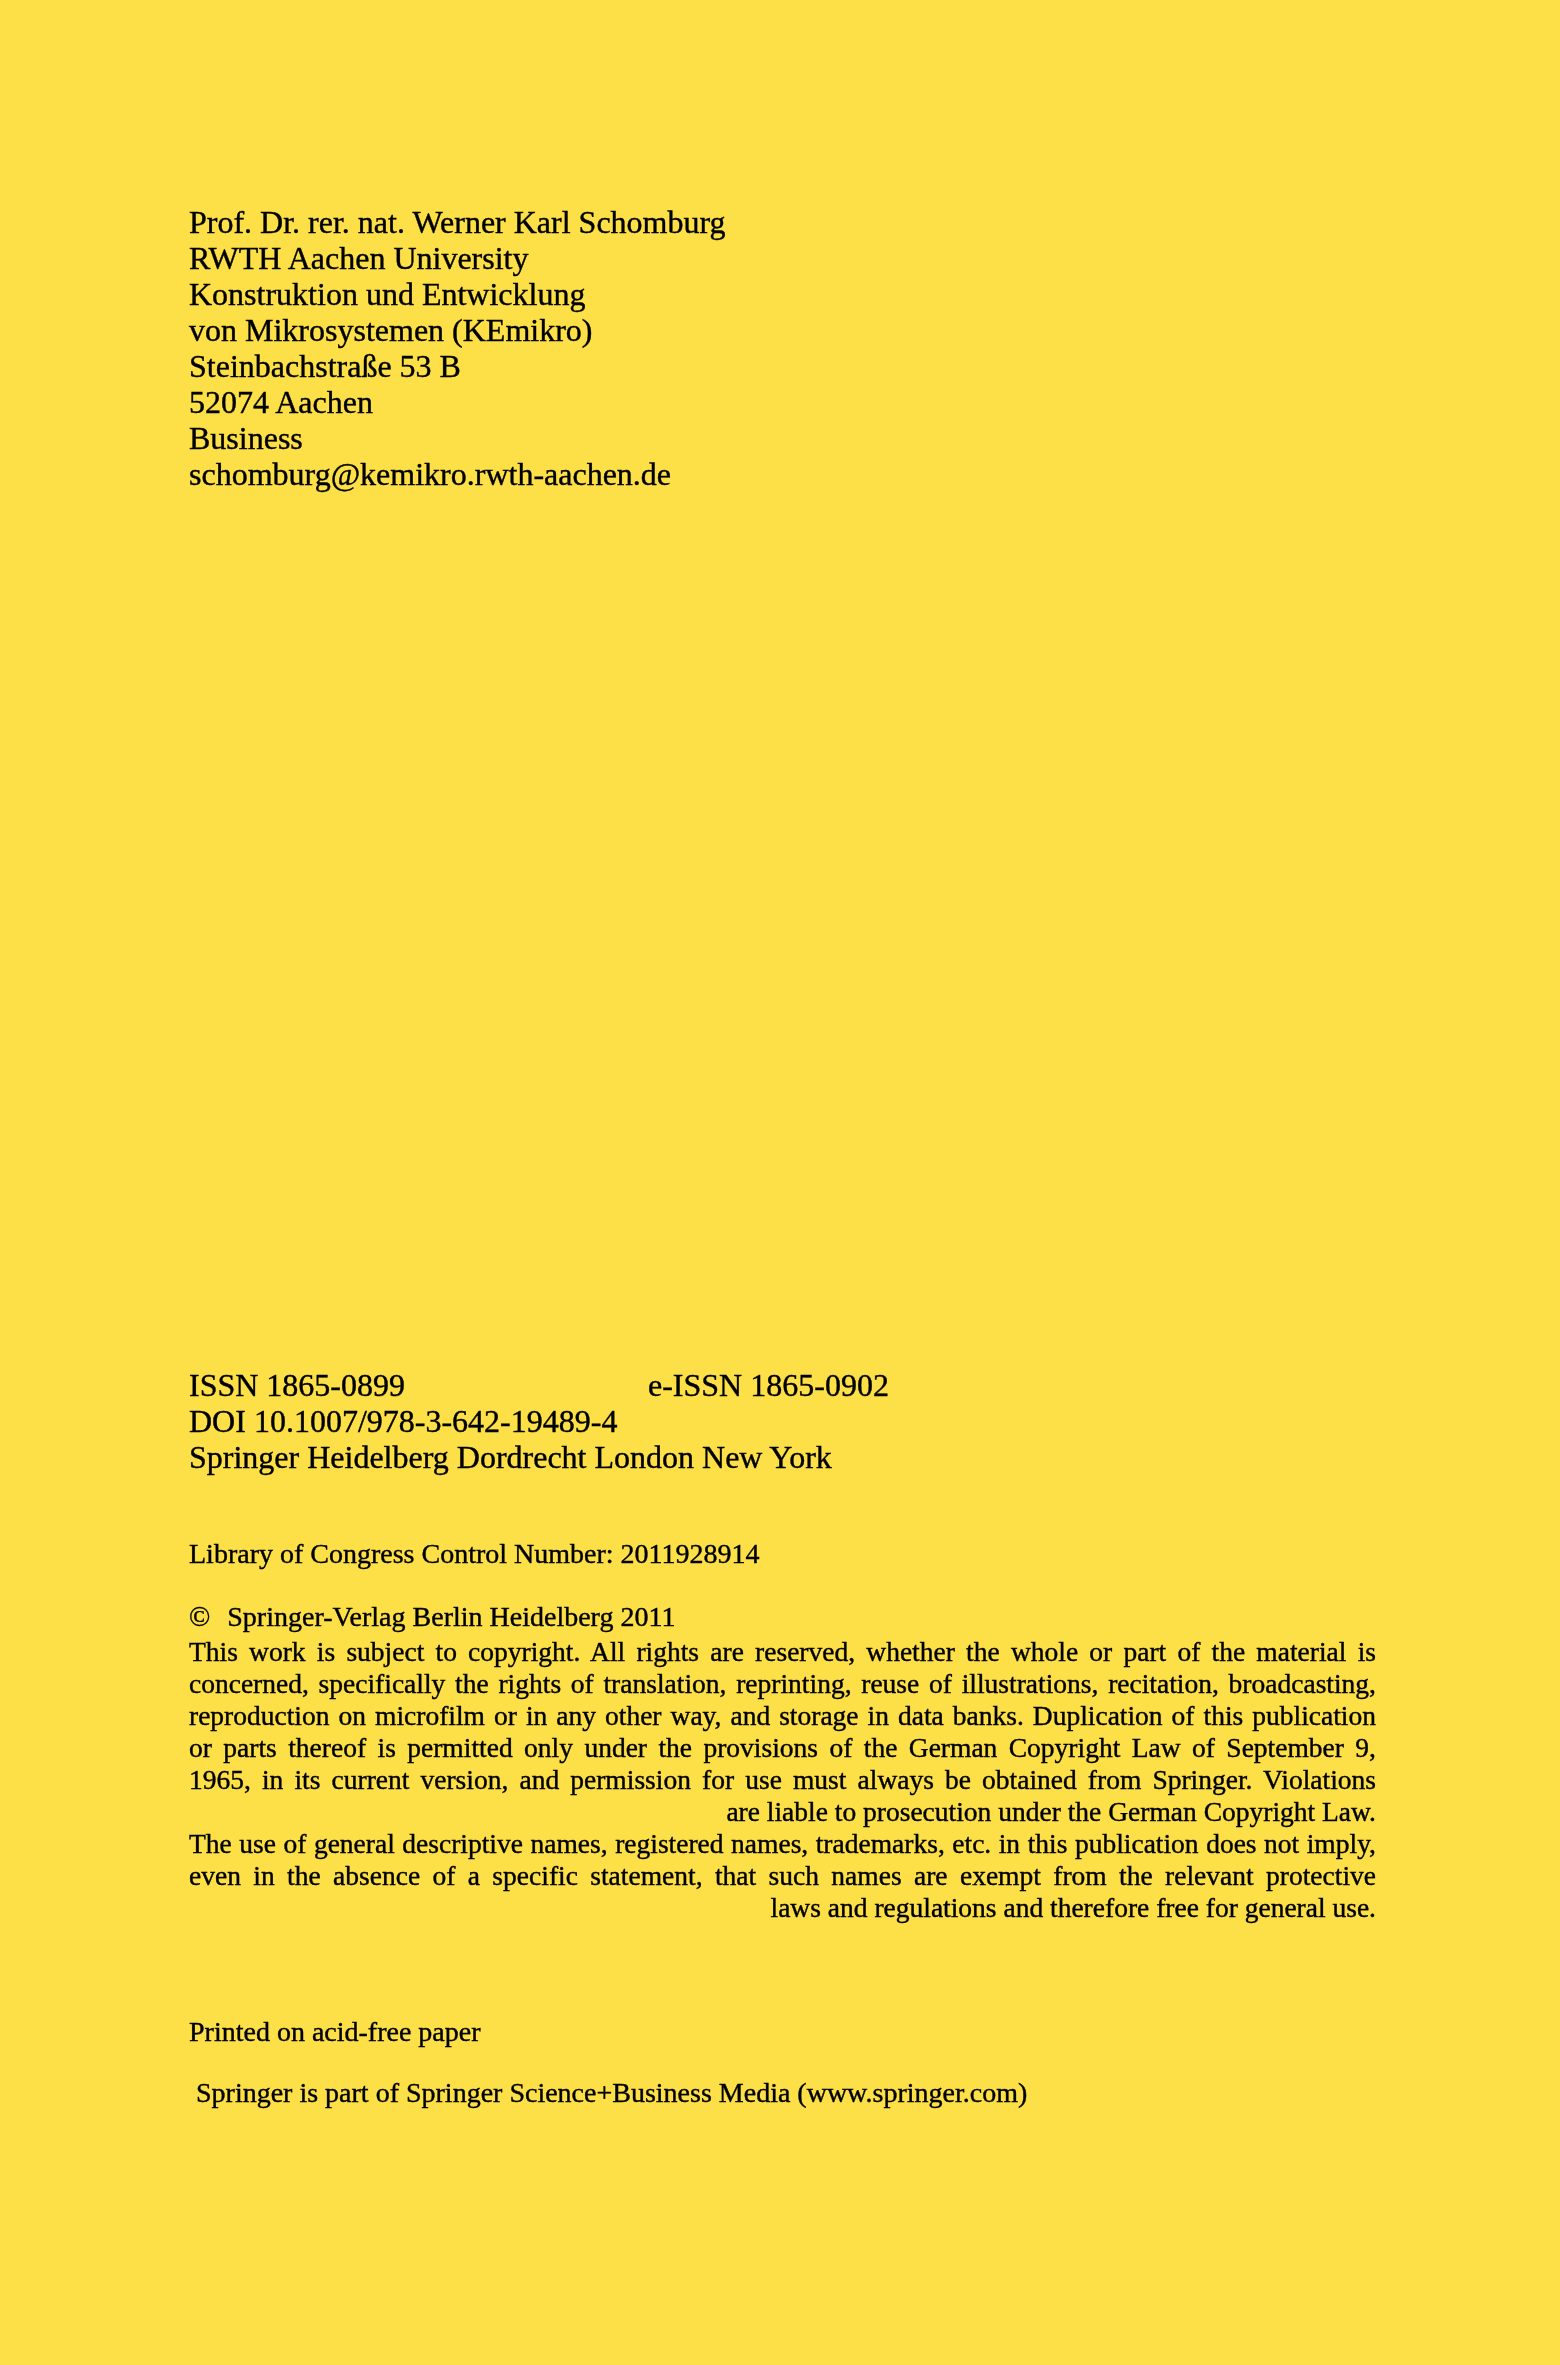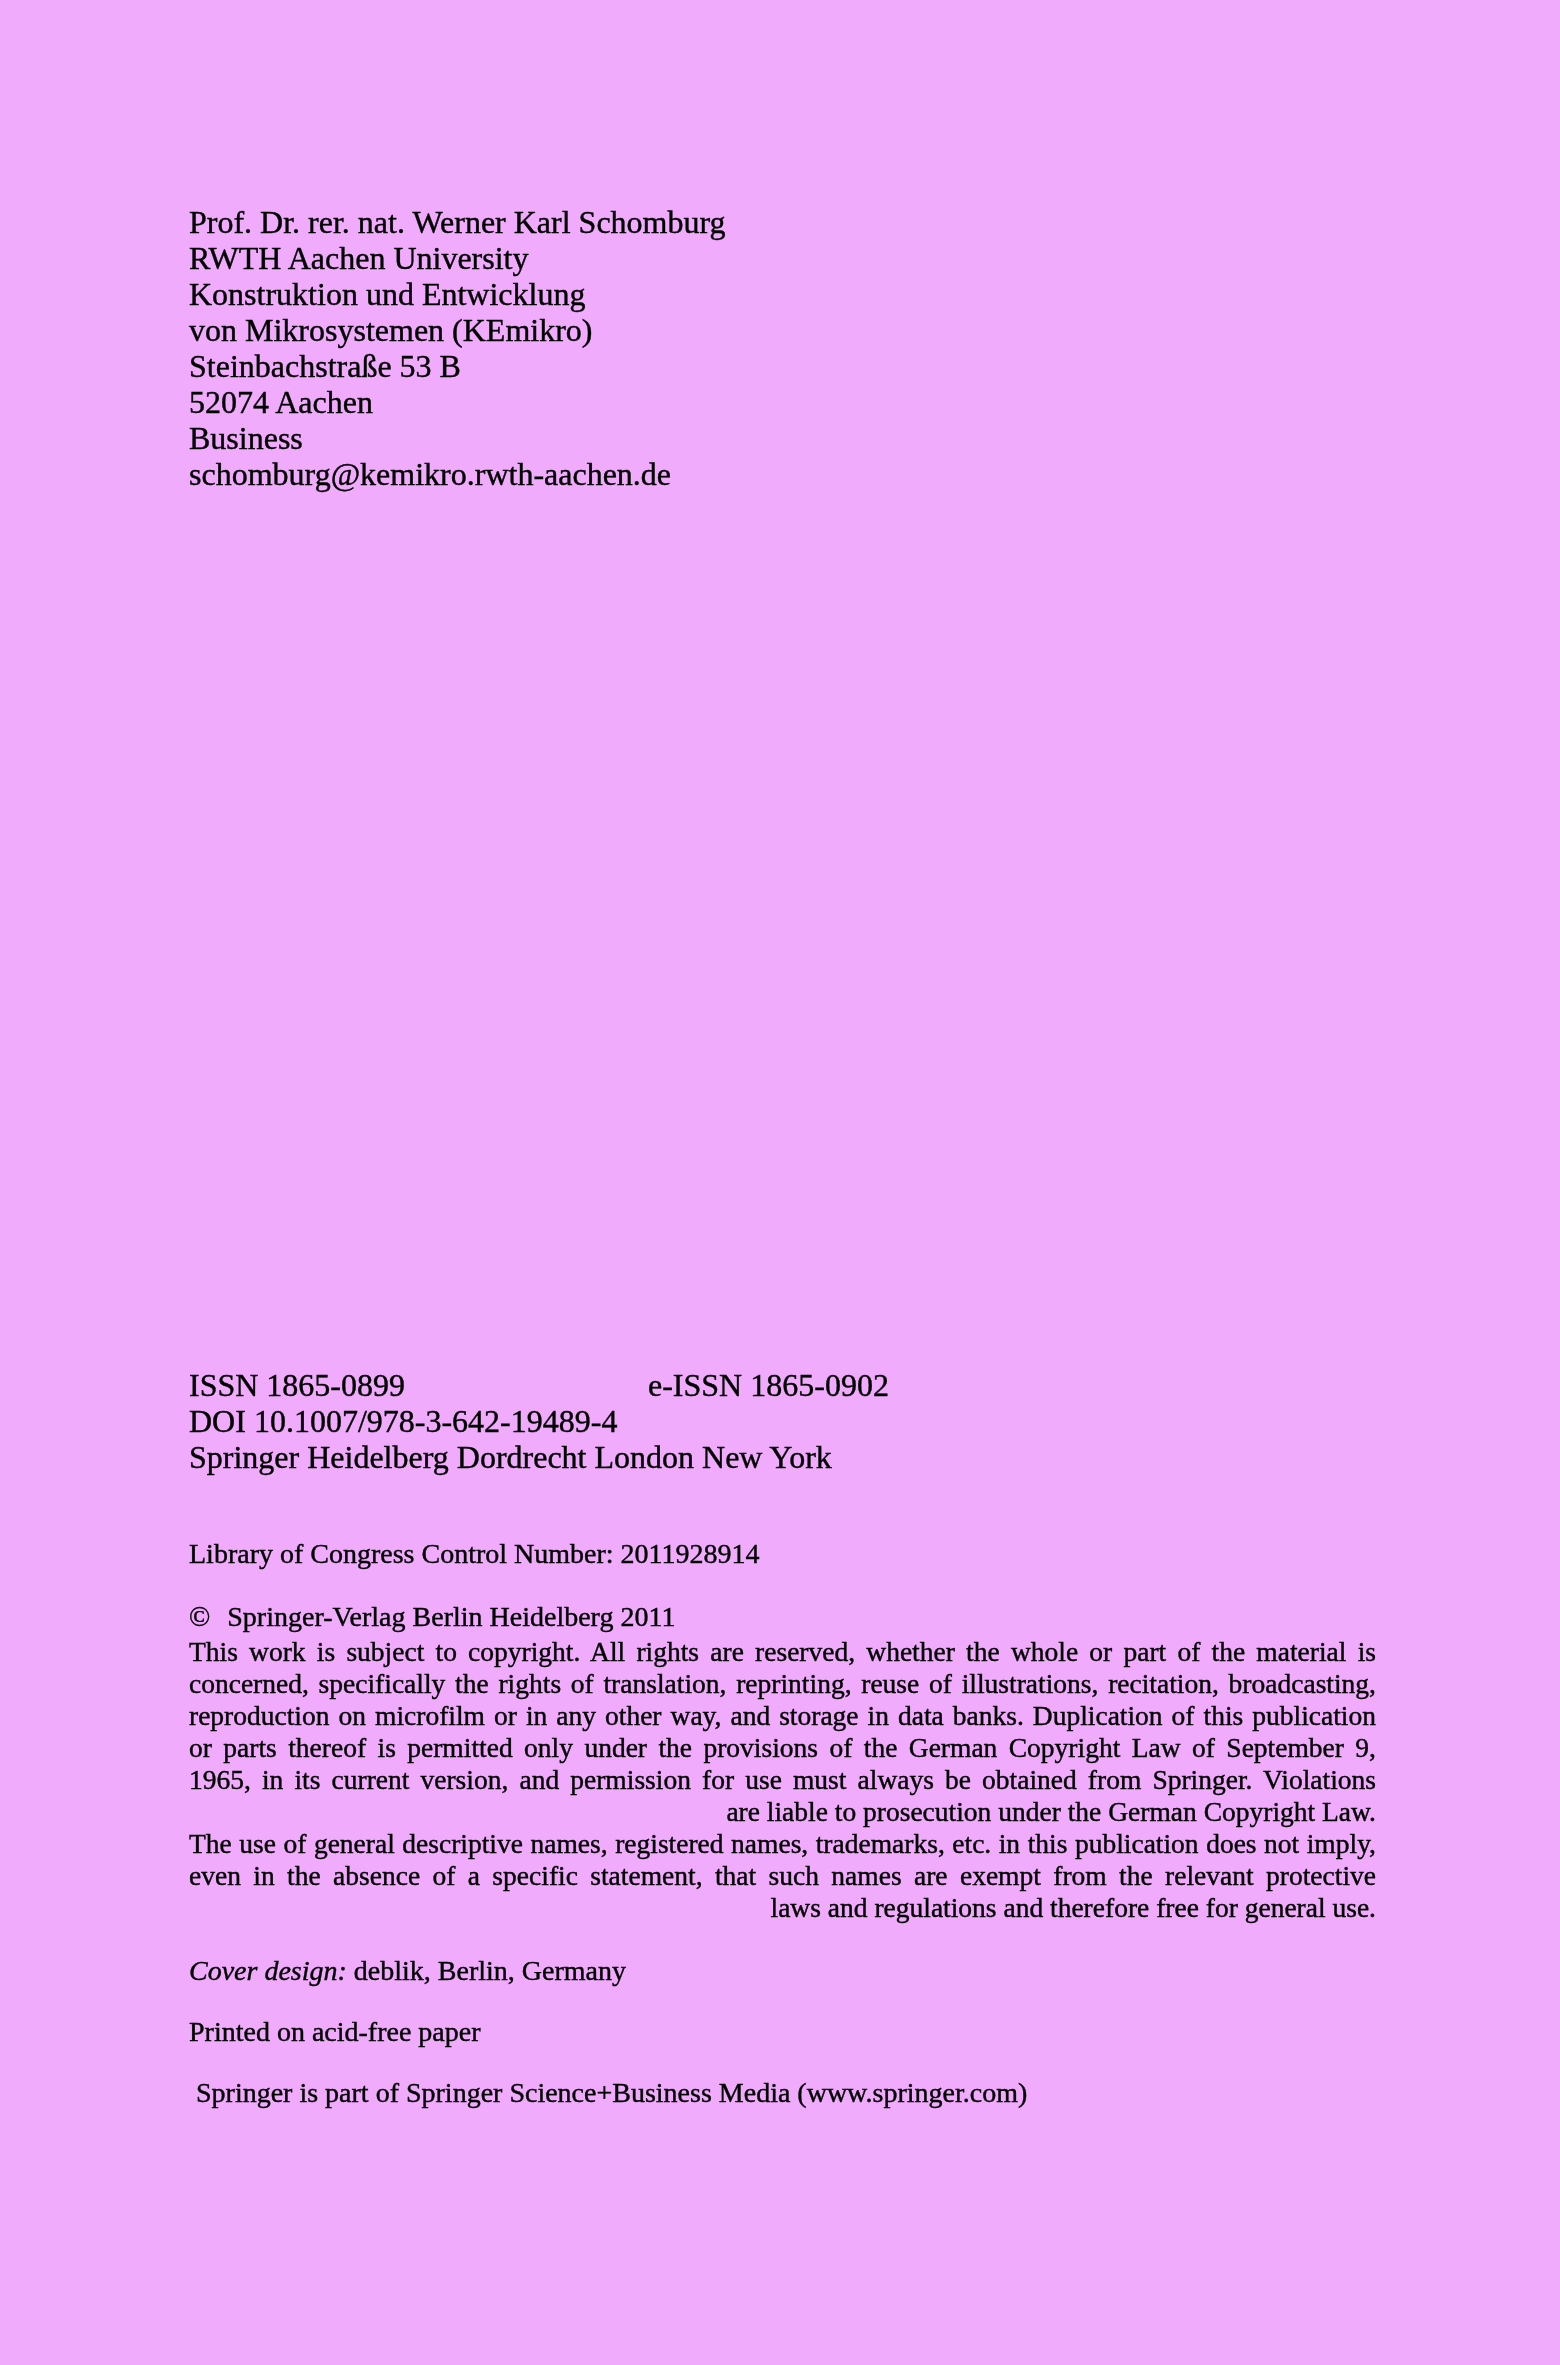--- a/index.html
+++ b/index.html
@@ -1,20 +1,20 @@
 <!DOCTYPE html>
 <html style="font-size:13.6px"><head>
 <meta charset="utf-8">
 <style>
   html, body { margin: 0; padding: 0; }
   .page {
     position: relative;
     width: 1561px;
     height: 2366px;
-    background: #f0abfc;
+    background: #fde047;
     color: #000000;
     font-family: "Liberation Serif", "DejaVu Serif", serif;
     -webkit-text-stroke: 0.4px currentColor; 
     overflow: hidden;
   }
   .author-block {
     position: absolute; left: 189px; top: 204px;
     font-size: 32px; line-height: 36px; white-space: nowrap;
   }
   .identifiers {
@@ -113,23 +113,19 @@
     <div class="jl-last">are liable to prosecution under the German Copyright Law.</div>
     <div>
 
         <div class="jl">The use of general descriptive names, registered names, trademarks, etc. in this publication does not imply,</div>
 
         <div class="jl">even in the absence of a specific statement, that such names are exempt from the relevant protective</div>
       </div>
     <div class="jl-last">laws and regulations and therefore free for general use.</div>
   </div>
 
-  <div class="cover">
-    <span class="cover-label">Cover design:</span>
-    <span>deblik, Berlin, Germany</span>
-  </div>
 
   <div class="printed">Printed on acid-free paper</div>
 
   <div class="publisher">Springer is part of Springer Science+Business Media (www.springer.com)</div>
 
 </div>
 
 
 </body></html>

